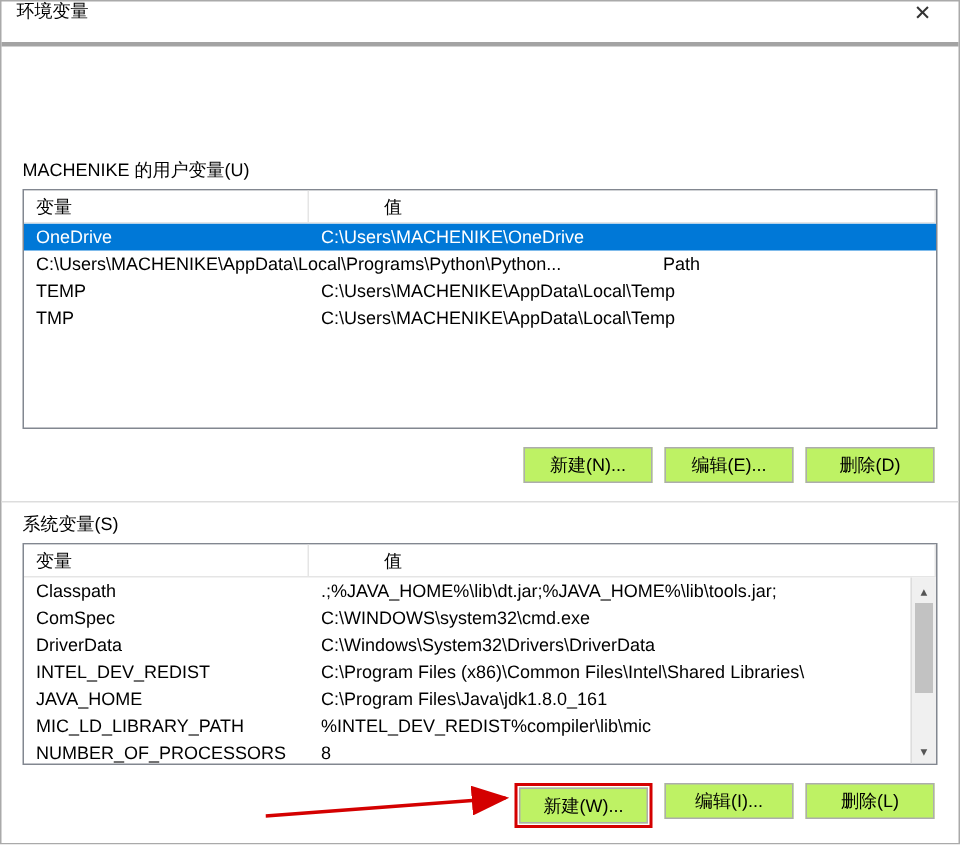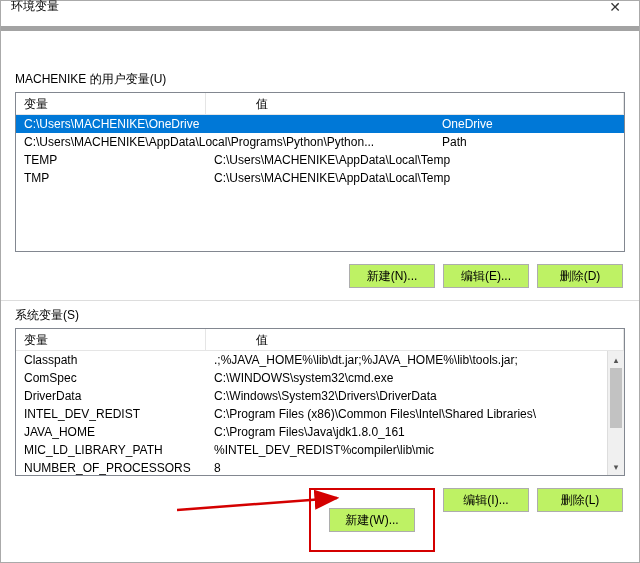--- a/index.html
+++ b/index.html
@@ -18,21 +18,21 @@
     height: 563px;
     border: 1px solid #aaa;
     background: #fff;
     display: flex;
     flex-direction: column;
   }
   .titlebar {
     height: 30px;
     display: flex;
     align-items: center;
-    border-bottom: 5px solid #a3a3a3;
+    border-bottom: 3px solid #a3a3a3;
     padding: 0 4px 14px 10px;
     font-size: 12px;
   }
   .titlebar .title { flex: 1; }
   .close-btn {
     width: 40px;
     height: 28px;
     display: flex;
     align-items: center;
     justify-content: center;
@@ -124,21 +124,21 @@
     font-family: inherit;
     font-size: 12px;
     padding: 0 10px;
     cursor: pointer;
   }
   .highlight-box {
     border: 2px solid #d40000;
     padding: 1px;
     display: inline-block;
   }
-  .highlight-box button.win-btn { margin: 17px; }
+  .highlight-box button.win-btn { margin: 0; }
   .arrow-annot {
     position: absolute;
     pointer-events: none;
   }
   .sep {
     border-top: 1px solid #ddd;
     margin: 10px -14px 0 -14px;
   }
 </style>
 </head>
@@ -157,22 +157,22 @@
 
     <div class="group">
       <div class="group-label">MACHENIKE 的用户变量(U)</div>
       <div class="listbox">
         <div class="list-header">
           <div class="col col-name">变量</div>
           <div class="col col-value">值</div>
         </div>
         <div class="list-rows" id="user-rows">
             <div class="row selected">
+              <div class="col col-name">OneDrive</div>
               <div class="col col-value">C:\Users\MACHENIKE\OneDrive</div>
-              <div class="col col-name">OneDrive</div>
             </div>
             <div class="row">
               <div class="col col-value">C:\Users\MACHENIKE\AppData\Local\Programs\Python\Python...</div>
               <div class="col col-name">Path</div>
             </div>
             <div class="row">
               <div class="col col-name">TEMP</div>
               <div class="col col-value">C:\Users\MACHENIKE\AppData\Local\Temp</div>
             </div>
             <div class="row">

